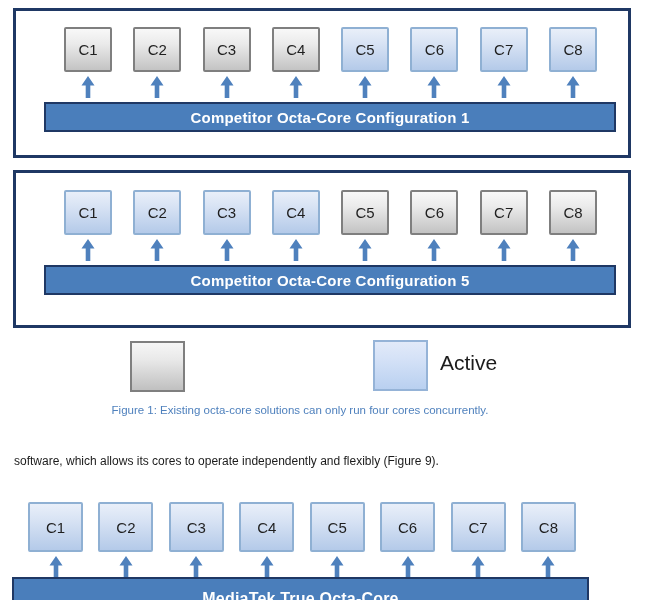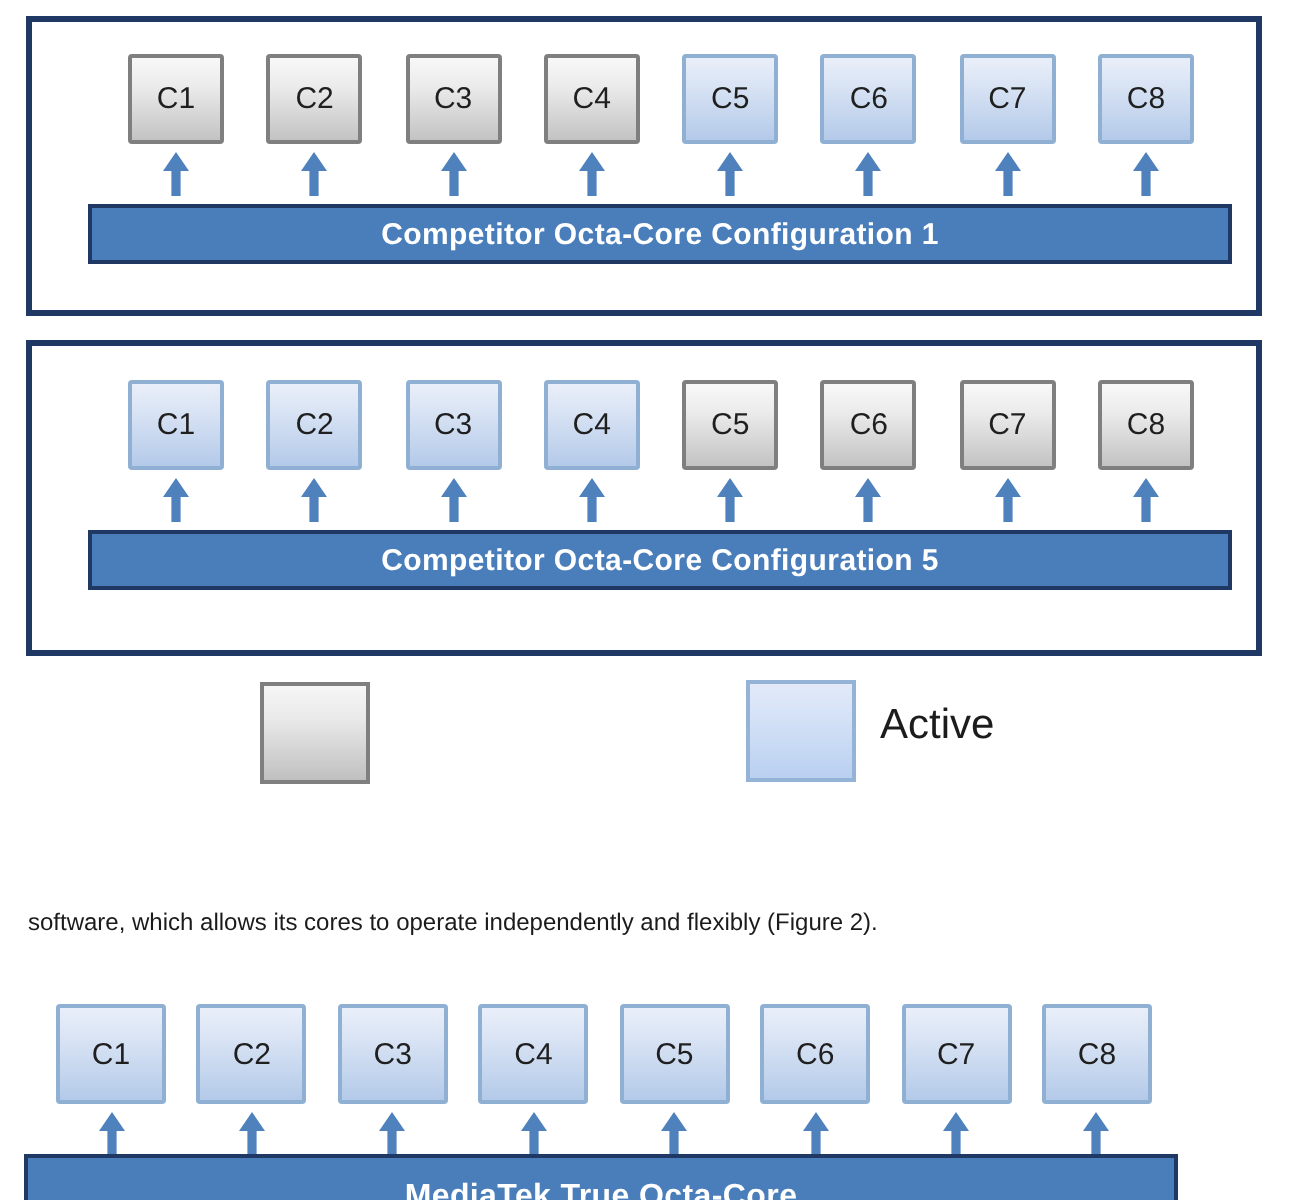--- a/index.html
+++ b/index.html
@@ -240,23 +240,24 @@
       </div>
     <div class="bus-bar">
       <span class="bus-label">Competitor Octa-Core Configuration 5</span>
     </div>
   </div>
 
   <div class="legend-swatch inactive"></div>
   <div class="legend-swatch active"></div>
   <span class="legend-label lbl-active">Active</span>
 
+  <div class="caption">Figure 1: Existing octa-core solutions can only run four cores concurrently.</div>
 
   <div class="body-text">
-    <div>software, which allows its cores to operate independently and flexibly (Figure 2).</div>
+    <div>software, which allows its cores to operate independently and flexibly (Figure 9).</div>
   </div>
 
   <div class="fig2-cores">
     <div class="core-row">
         <div class="core-col">
           <div class="core-box active">
             <span class="core-label">C1</span>
           </div>
           <svg class="arrow-icon" width="16" height="22" viewBox="0 0 16 22">
             <path d="M8 0 L14.5 9.5 L10.3 9.5 L10.3 22 L5.7 22 L5.7 9.5 L1.5 9.5 Z" fill="currentColor"></path>

